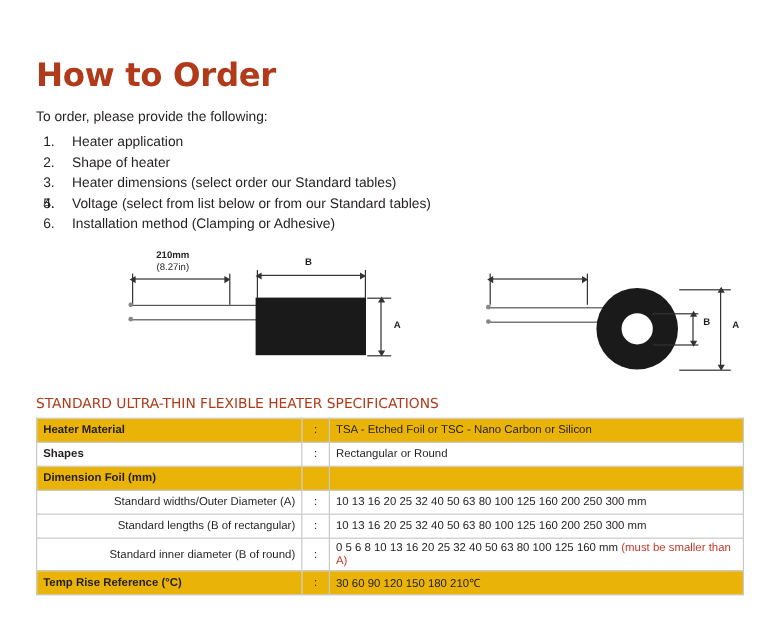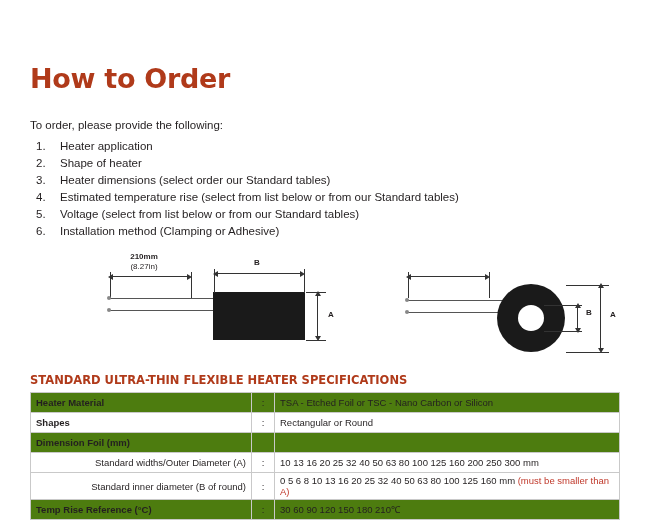--- a/index.html
+++ b/index.html
@@ -12,34 +12,34 @@
     background: #ffffff;
     font-family: "Liberation Sans", sans-serif;
     color: #231f20;
     overflow: hidden;
   }
   .page {
     position: relative;
     width: 518px;
     height: 523px;
     box-sizing: border-box;
-    padding: 15px 30px;
+    padding: 0 30px;
   }
   .title {
     font-size: 27px;
     font-weight: bold;
     color: #b03a1a;
     letter-spacing: -0.3px;
     margin: 0;
     padding-top: 48px;
     font-family: "DejaVu Sans", sans-serif;
   }
   .intro {
     font-size: 11.5px;
-    margin-top: 25px;
+    margin-top: 13px;
     color: #231f20;
   }
   ol.steps {
     list-style: none;
     margin: 7px 0 0 0;
     padding: 0;
   }
   ol.steps li {
     font-size: 11.5px;
     line-height: 17px;
@@ -129,61 +129,61 @@
     top: 53px;
     width: 26px;
     height: 26px;
     border-radius: 50%;
     background: #ffffff;
   }
 
   
   .spec-title {
     font-size: 11.5px;
-    font-weight: bold;
+    font-weight: normal;
     color: #b03a1a;
     margin-top: 6px;
     font-family: "DejaVu Sans", sans-serif;
   }
   table.spec {
     margin-top: 5px;
     border-collapse: collapse;
     width: 590px;
     font-size: 9.5px;
     table-layout: fixed;
   }
   table.spec td {
     border: 1px solid #c9c9c9;
     padding: 2px 5px;
     vertical-align: middle;
     height: 15px;
   }
   td.c-label { width: 210px; }
   td.c-colon { width: 12px; text-align: center; padding: 2px 0; }
   td.c-value { width: auto; }
-  tr.shade td { background: #4d7c0f; }
+  tr.shade td { background: #eab308; }
   tr.plain td { background: #ffffff; }
   .bold { font-weight: bold; }
   .indent { padding-left: 20px !important; text-align: right; }
   .warn { color: #c0392b; }
 </style>
 </head>
 <body>
 
 <div class="page">
 
   <h1 class="title">How to Order</h1>
 
   <div class="intro">To order, please provide the following:</div>
 
   <ol class="steps">
     <li><span class="num">1.</span><span>Heater application</span></li>
     <li><span class="num">2.</span><span>Shape of heater</span></li>
     <li><span class="num">3.</span><span>Heater dimensions (select order our Standard tables)</span></li>
-    <li><span class="num">4.</span><span>Estimated temperature rise (select from list below or from our Standard tables)</span></li>
+    <li><span class="num">4.</span></li>
     <li><span class="num">5.</span><span>Voltage (select from list below or from our Standard tables)</span></li>
     <li><span class="num">6.</span><span>Installation method (Clamping or Adhesive)</span></li>
   </ol>
 
 
   <div class="diagram">
 
     <div class="dim-label" style="left:69px; top:0px; width:90px;">
       <b>210mm</b><br>
       <span>(8.27in)</span>
@@ -270,20 +270,25 @@
         <td class="c-label bold">Dimension Foil (mm)</td>
         <td class="c-colon"></td>
         <td class="c-value"></td>
       </tr>
       <tr class="plain">
         <td class="c-label indent">Standard widths/Outer Diameter (A)</td>
         <td class="c-colon">:</td>
         <td class="c-value">10  13  16  20  25  32  40  50  63  80  100  125  160  200  250 300 mm</td>
       </tr>
       <tr class="plain">
+        <td class="c-label indent">Standard lengths (B of rectangular)</td>
+        <td class="c-colon">:</td>
+        <td class="c-value">10  13  16  20  25  32  40  50  63  80  100  125  160  200  250 300 mm</td>
+      </tr>
+      <tr class="plain">
         <td class="c-label indent">Standard inner diameter (B of round)</td>
         <td class="c-colon">:</td>
         <td class="c-value"><span>0   5  6   8   10   13   16   20   25   32   40   50   63   80  100  125  160 mm</span> <span class="warn">(must be smaller than A)</span></td>
       </tr>
       <tr class="shade">
         <td class="c-label bold">Temp Rise Reference (°C)</td>
         <td class="c-colon">:</td>
         <td class="c-value">30   60   90   120   150   180   210℃</td>
       </tr>
 

